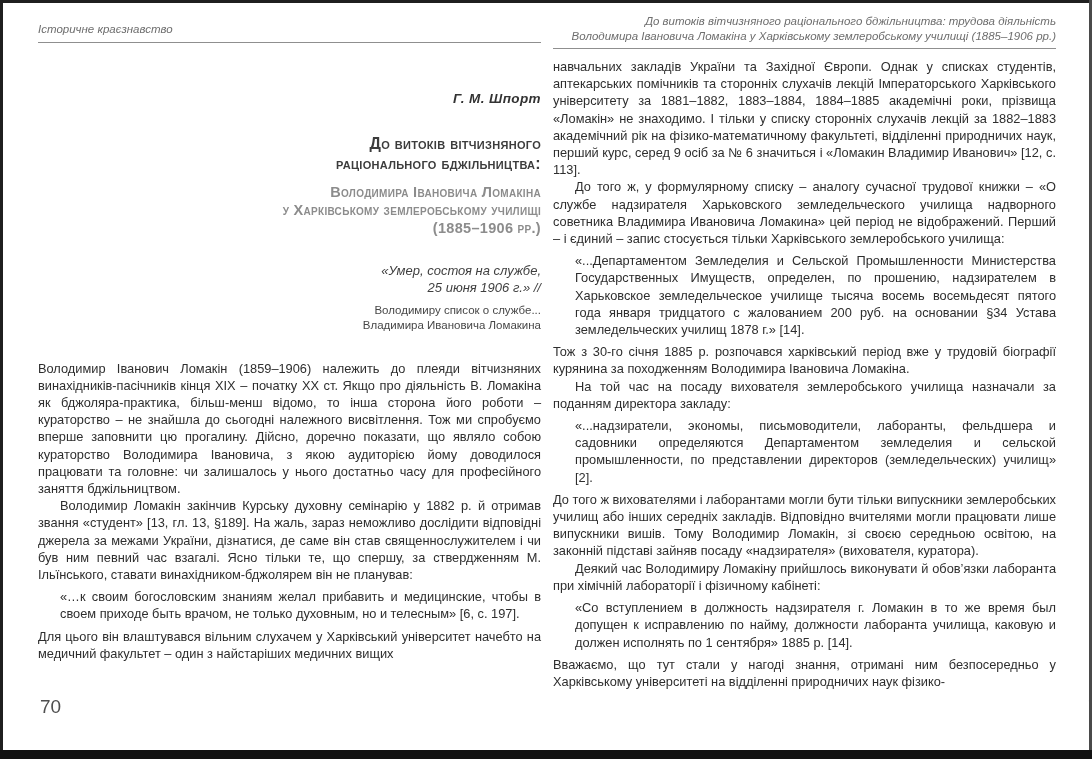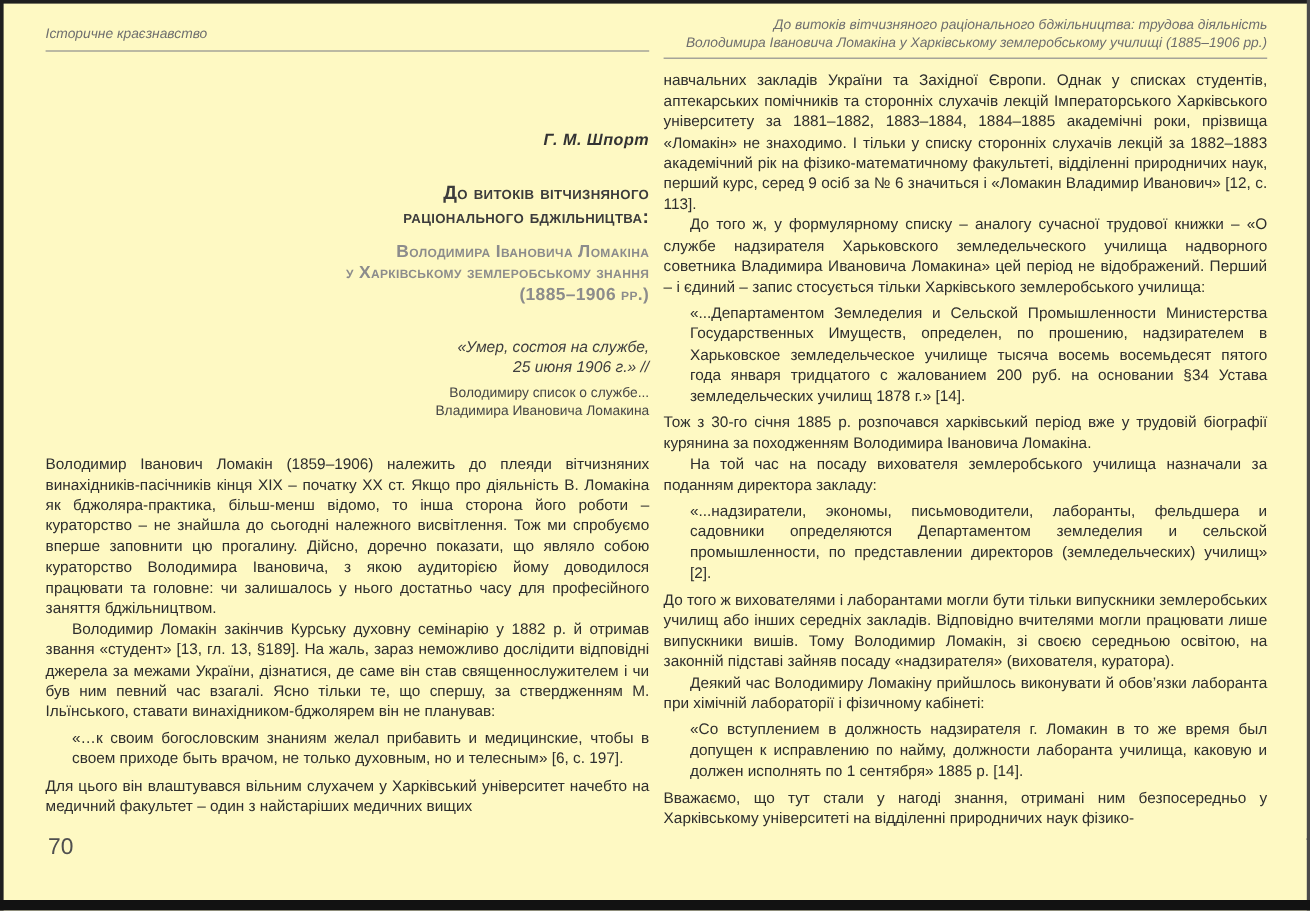--- a/index.html
+++ b/index.html
@@ -1,20 +1,20 @@
 <!DOCTYPE html>
 <html><head>
 <meta charset="utf-8">
 <style>
   * { box-sizing: border-box; }
   html, body { margin: 0; padding: 0; background: #e8e8e8; }
   .screen {
     position: relative;
     width: 1092px; height: 759px;
-    background: #fef9c3;
+    background: #ffffff;
     font-family: "Liberation Sans", sans-serif;
     color: #2f2f2f;
     overflow: hidden;
   }
   
   .edge { position: absolute; background: #1f1f1f; }
   .edge.top    { left: 0; top: 0; width: 1092px; height: 3px; }
   .edge.left   { left: 0; top: 0; width: 3px; height: 759px; }
   .edge.right  { left: 1089px; top: 0; width: 3px; height: 759px; background: #4a4a4a; }
   .edge.bottom { left: 0; top: 750px; width: 1092px; height: 9px; background: #121212; }
@@ -32,21 +32,21 @@
     padding-bottom: 5px;
   }
   .page.left-pg .running-head { text-align: left; padding-top: 8px; }
   .page.right-pg .running-head { text-align: right; padding-top: 0; }
 
   .author {
     text-align: right;
     font-weight: bold;
     font-style: italic;
     font-size: 13.5px;
-    margin-top: 66px;
+    margin-top: 48px;
     letter-spacing: 0.4px;
     color: #333;
   }
 
   .title-block { text-align: right; margin-top: 28px; font-weight: bold; }
   .title-main  { font-size: 16px; line-height: 20px; color: #3c3c3c; font-variant: small-caps; letter-spacing: 0.3px; }
   .title-sub   { margin-top: 9px; font-size: 14.5px; line-height: 18px; color: #8c8c8c; font-variant: small-caps; letter-spacing: 0.3px; }
 
   .epigraph { text-align: right; margin-top: 25px; }
   .epigraph-quote  { font-style: italic; font-size: 13px; line-height: 17px; color: #3f3f3f; }
@@ -73,21 +73,21 @@
   <div class="page left-pg">
     <div class="running-head">Історичне краєзнавство</div>
     <div class="author">Г. М. Шпорт</div>
     <div class="title-block">
       <div class="title-main">
           <div>До витоків вітчизняного</div>
           <div>раціонального бджільництва:</div>
         </div>
       <div class="title-sub">
           <div>Володимира Івановича Ломакіна</div>
-          <div>у Харківському землеробському знання</div>
+          <div>у Харківському землеробському училищі</div>
           <div>(1885–1906 рр.)</div>
         </div>
     </div>
     <div class="epigraph">
       <div class="epigraph-quote">
           <div>«Умер, состоя на службе,</div>
           <div>25 июня 1906 г.» //</div>
         </div>
       <div class="epigraph-source">
           <div>Володимиру список о службе...</div>

